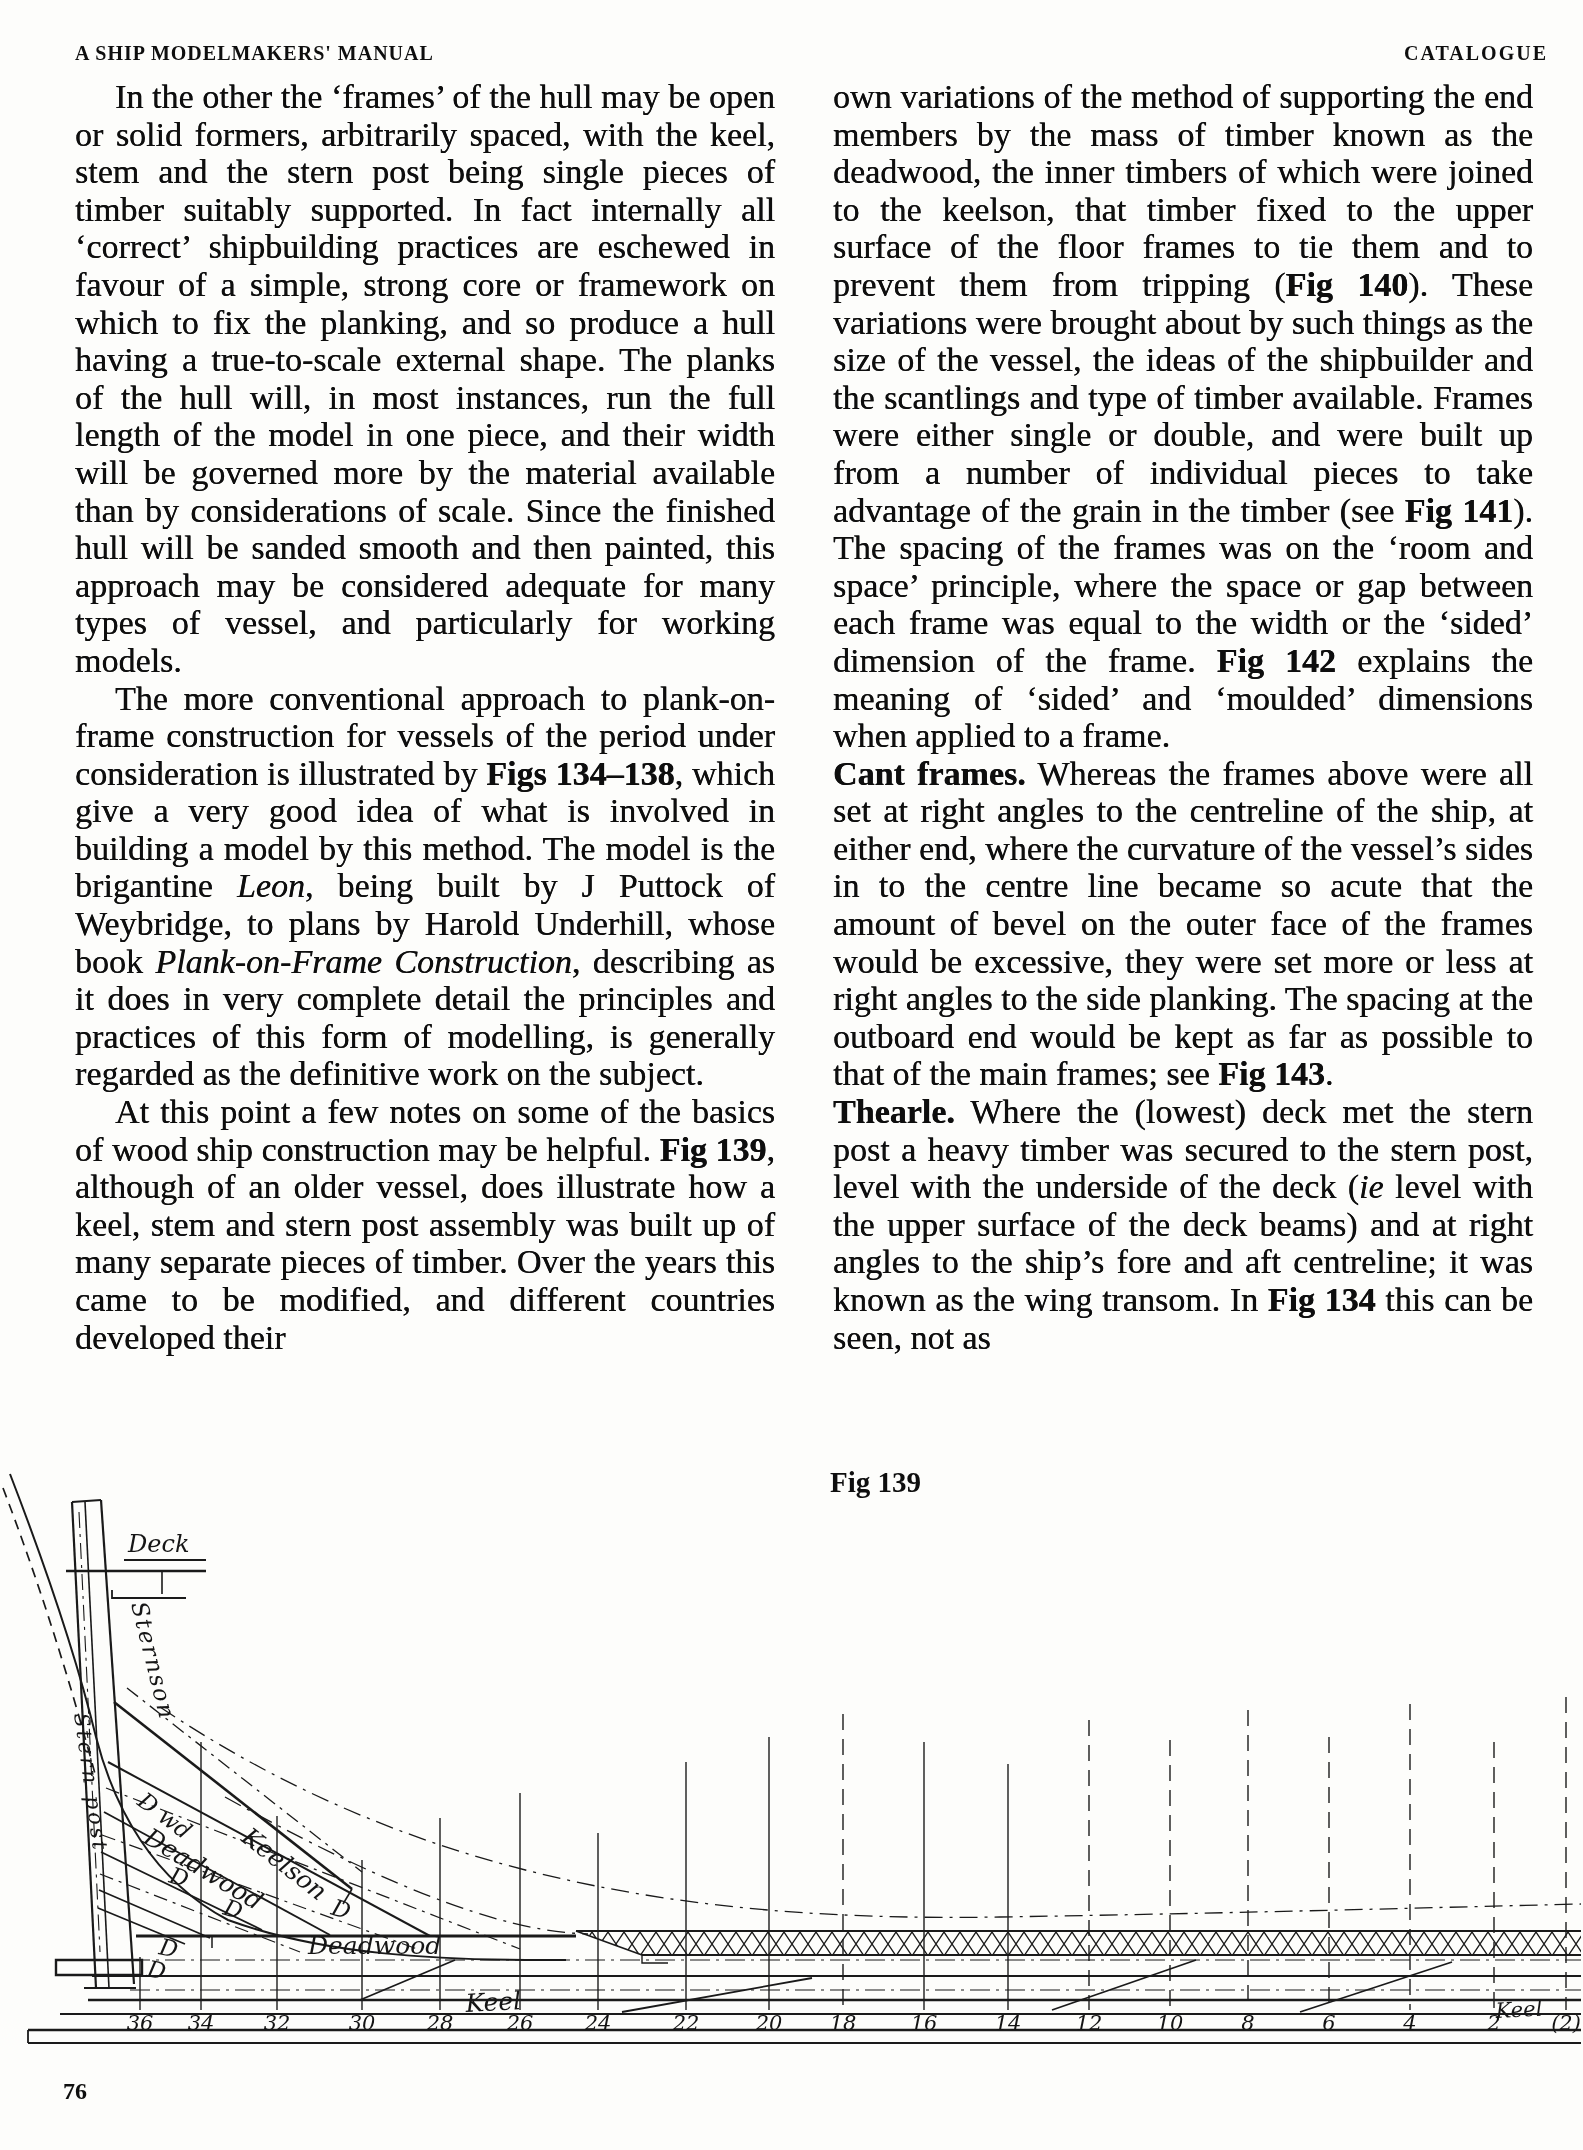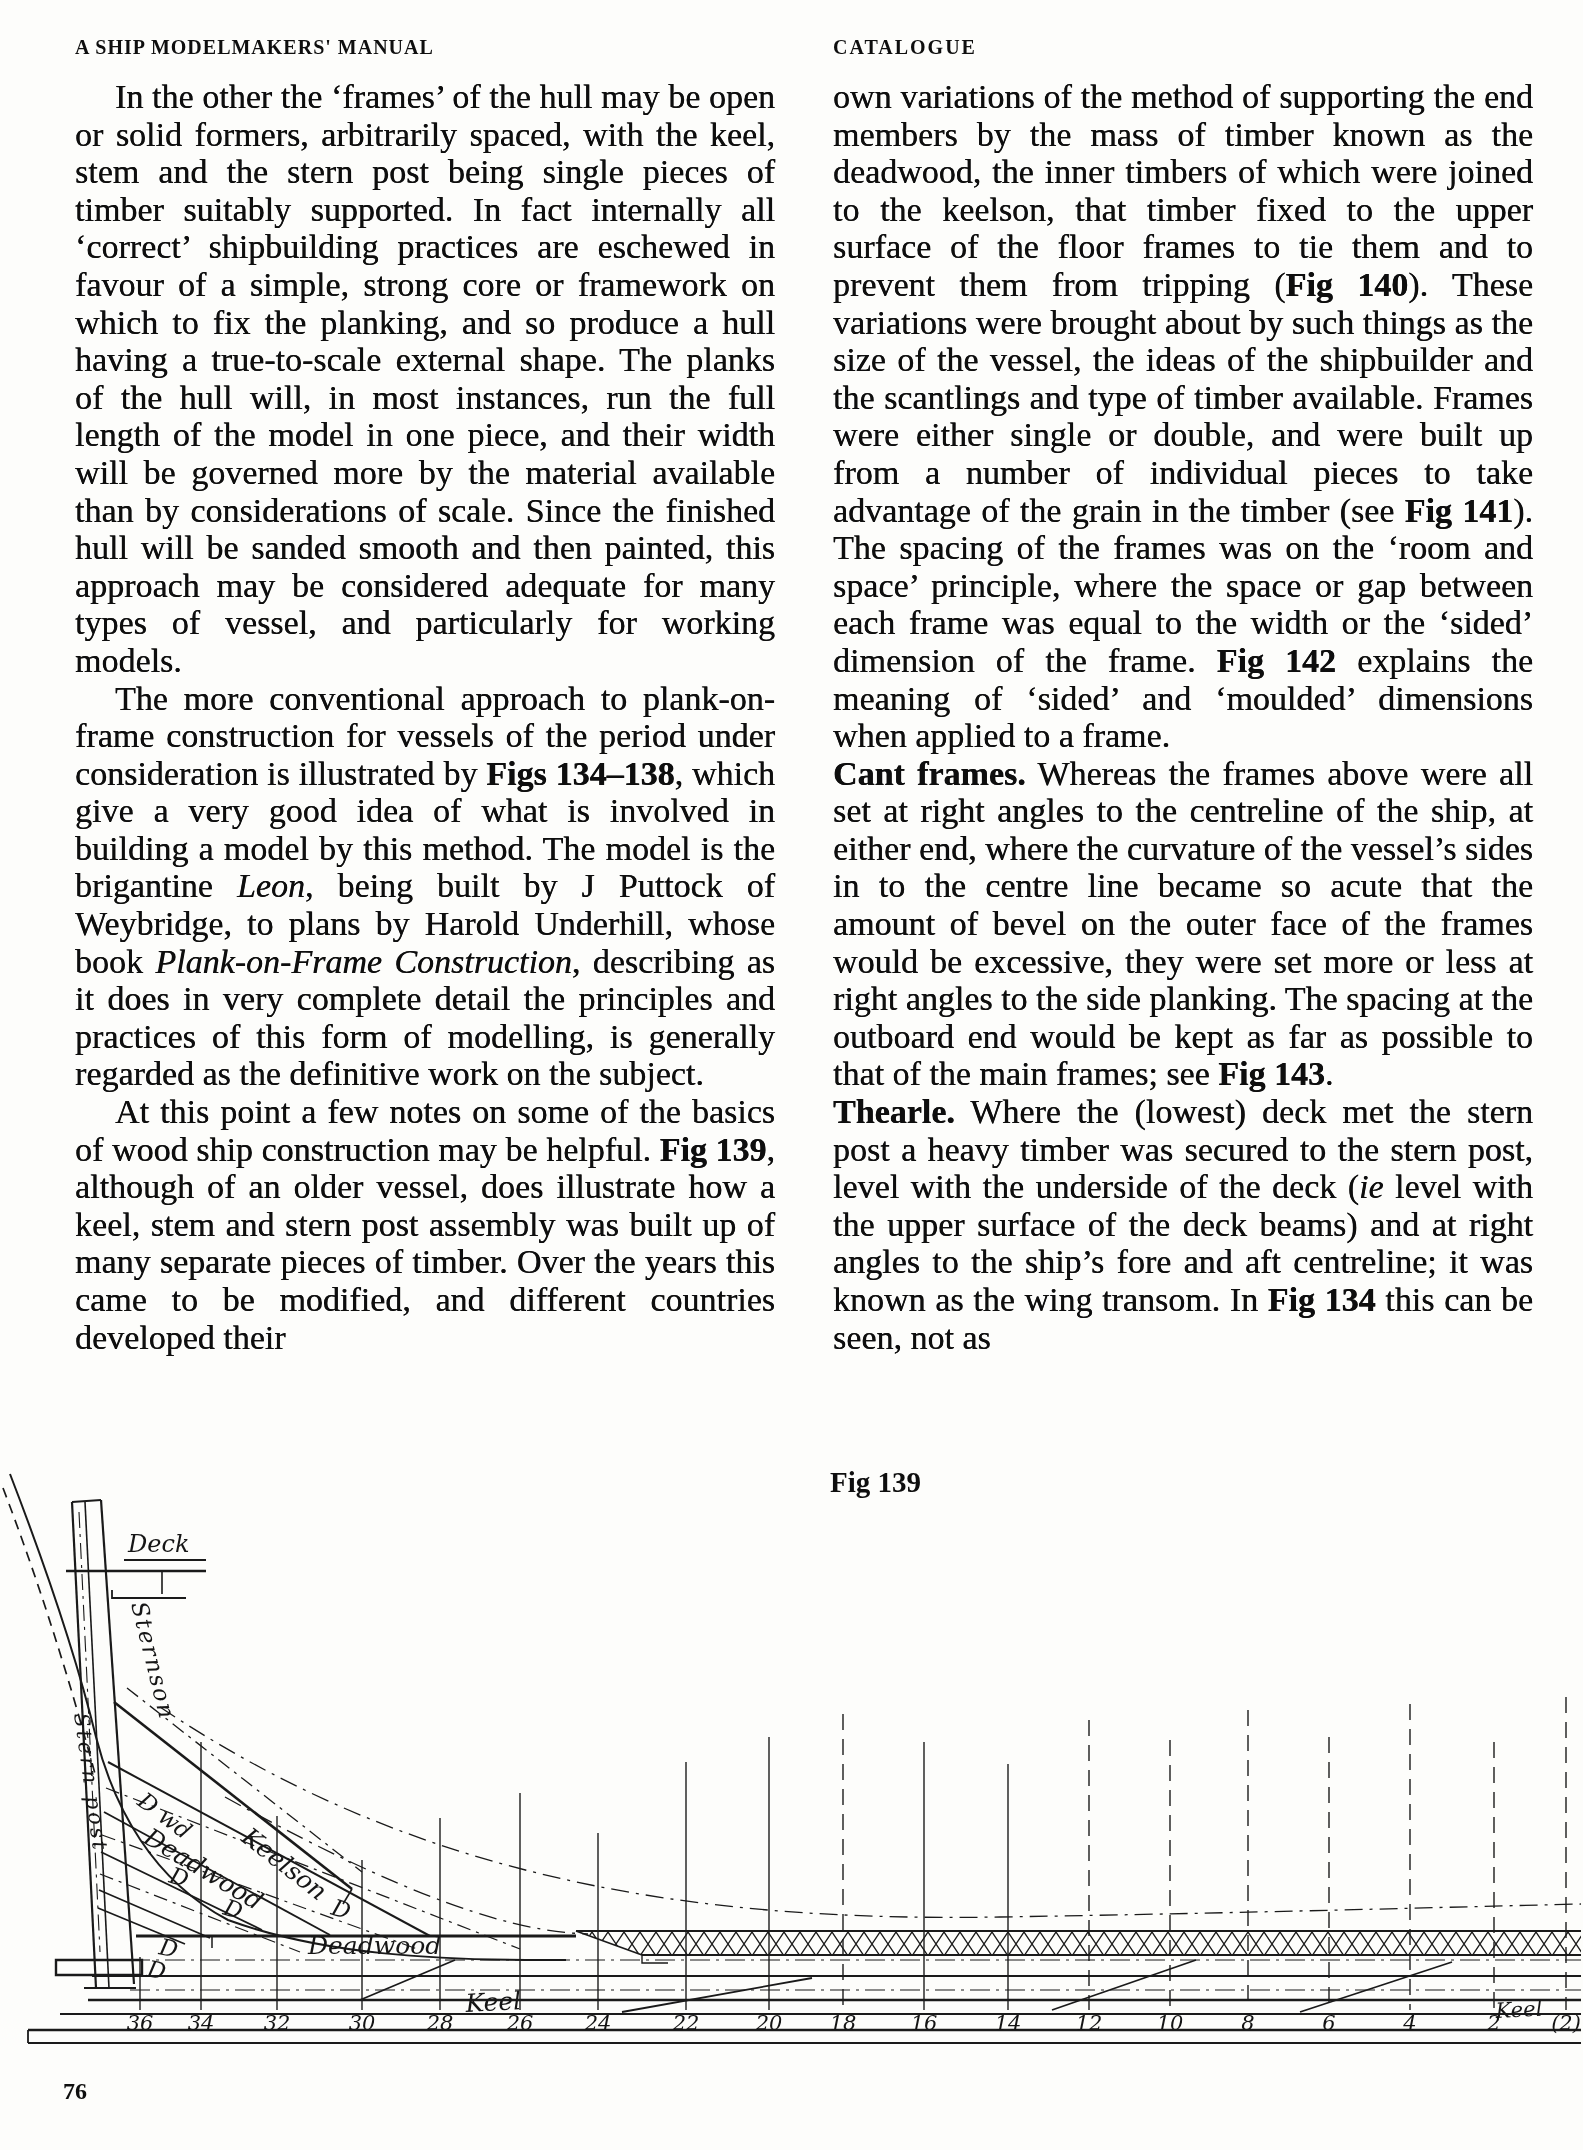--- a/index.html
+++ b/index.html
@@ -1,20 +1,20 @@
 <!DOCTYPE html>
 <html><head>
 <meta charset="utf-8">
 <style>
   html,body{margin:0;padding:0;background:#e8e8e4;}
   .page{position:relative;width:1583px;height:2150px;background:#fdfdfb;overflow:hidden;
         font-family:"Liberation Serif",serif;color:#0e0e0e;}
-  .runhead{position:absolute;top:36px;font-size:20px;font-weight:bold;letter-spacing:1px;}
+  .runhead{position:absolute;top:42px;font-size:20px;font-weight:bold;letter-spacing:1px;}
   .runhead.left{left:75px;}
-  .runhead.right{left:833px;width:715px;letter-spacing:2px;}
+  .runhead.right{left:833px;width:715px;text-align:right;letter-spacing:2px;}
   .col{position:absolute;top:78px;width:700px;font-size:34px;line-height:37.6px;
        text-align:justify;}
   .col p{margin:0;text-shadow:0.35px 0 0 #0e0e0e;}
   .col p.indent{text-indent:40px;}
   .col-left{left:75px;}
   .col-right{left:833px;}
   .caption{position:absolute;left:830px;top:1466px;width:710px;}
   .fig-title{font-size:29px;font-weight:bold;margin:0 0 2px 0;}
   .caption .cap p{margin:0;font-size:28.5px;line-height:35.5px;text-shadow:0.3px 0 0 #0e0e0e;}
   .pagenum{position:absolute;left:63px;top:2078px;font-size:24px;font-weight:bold;}

